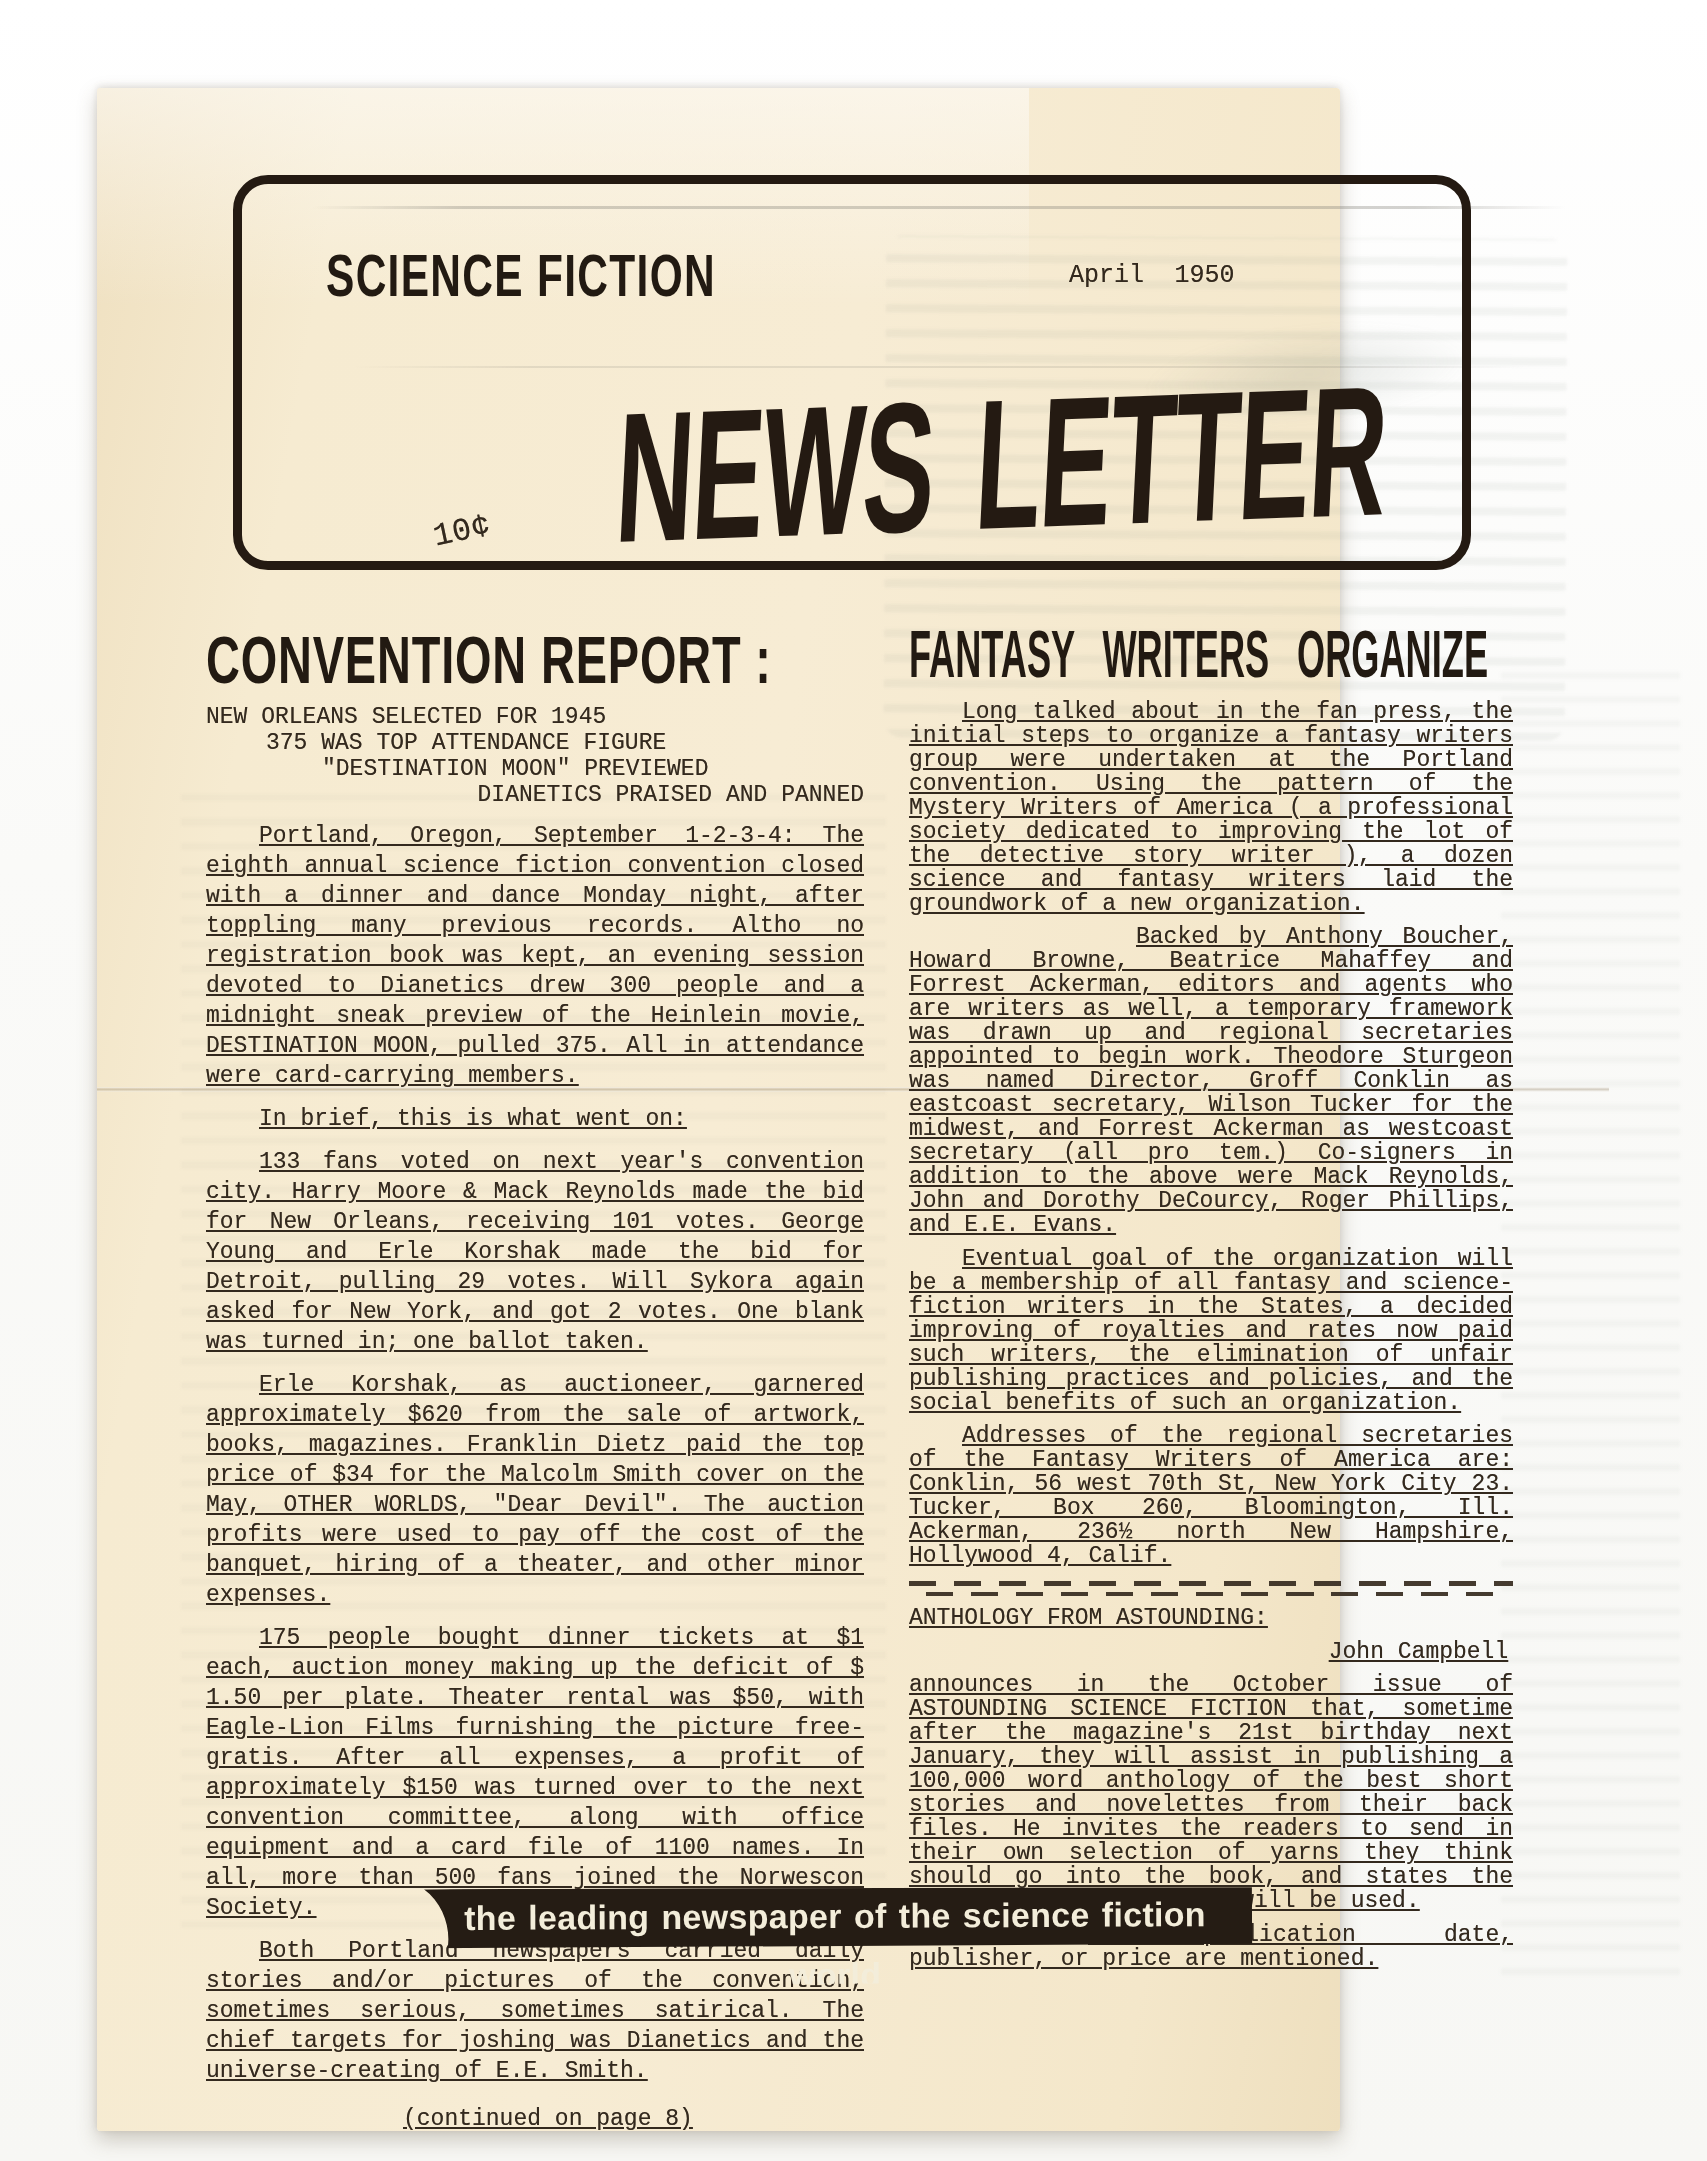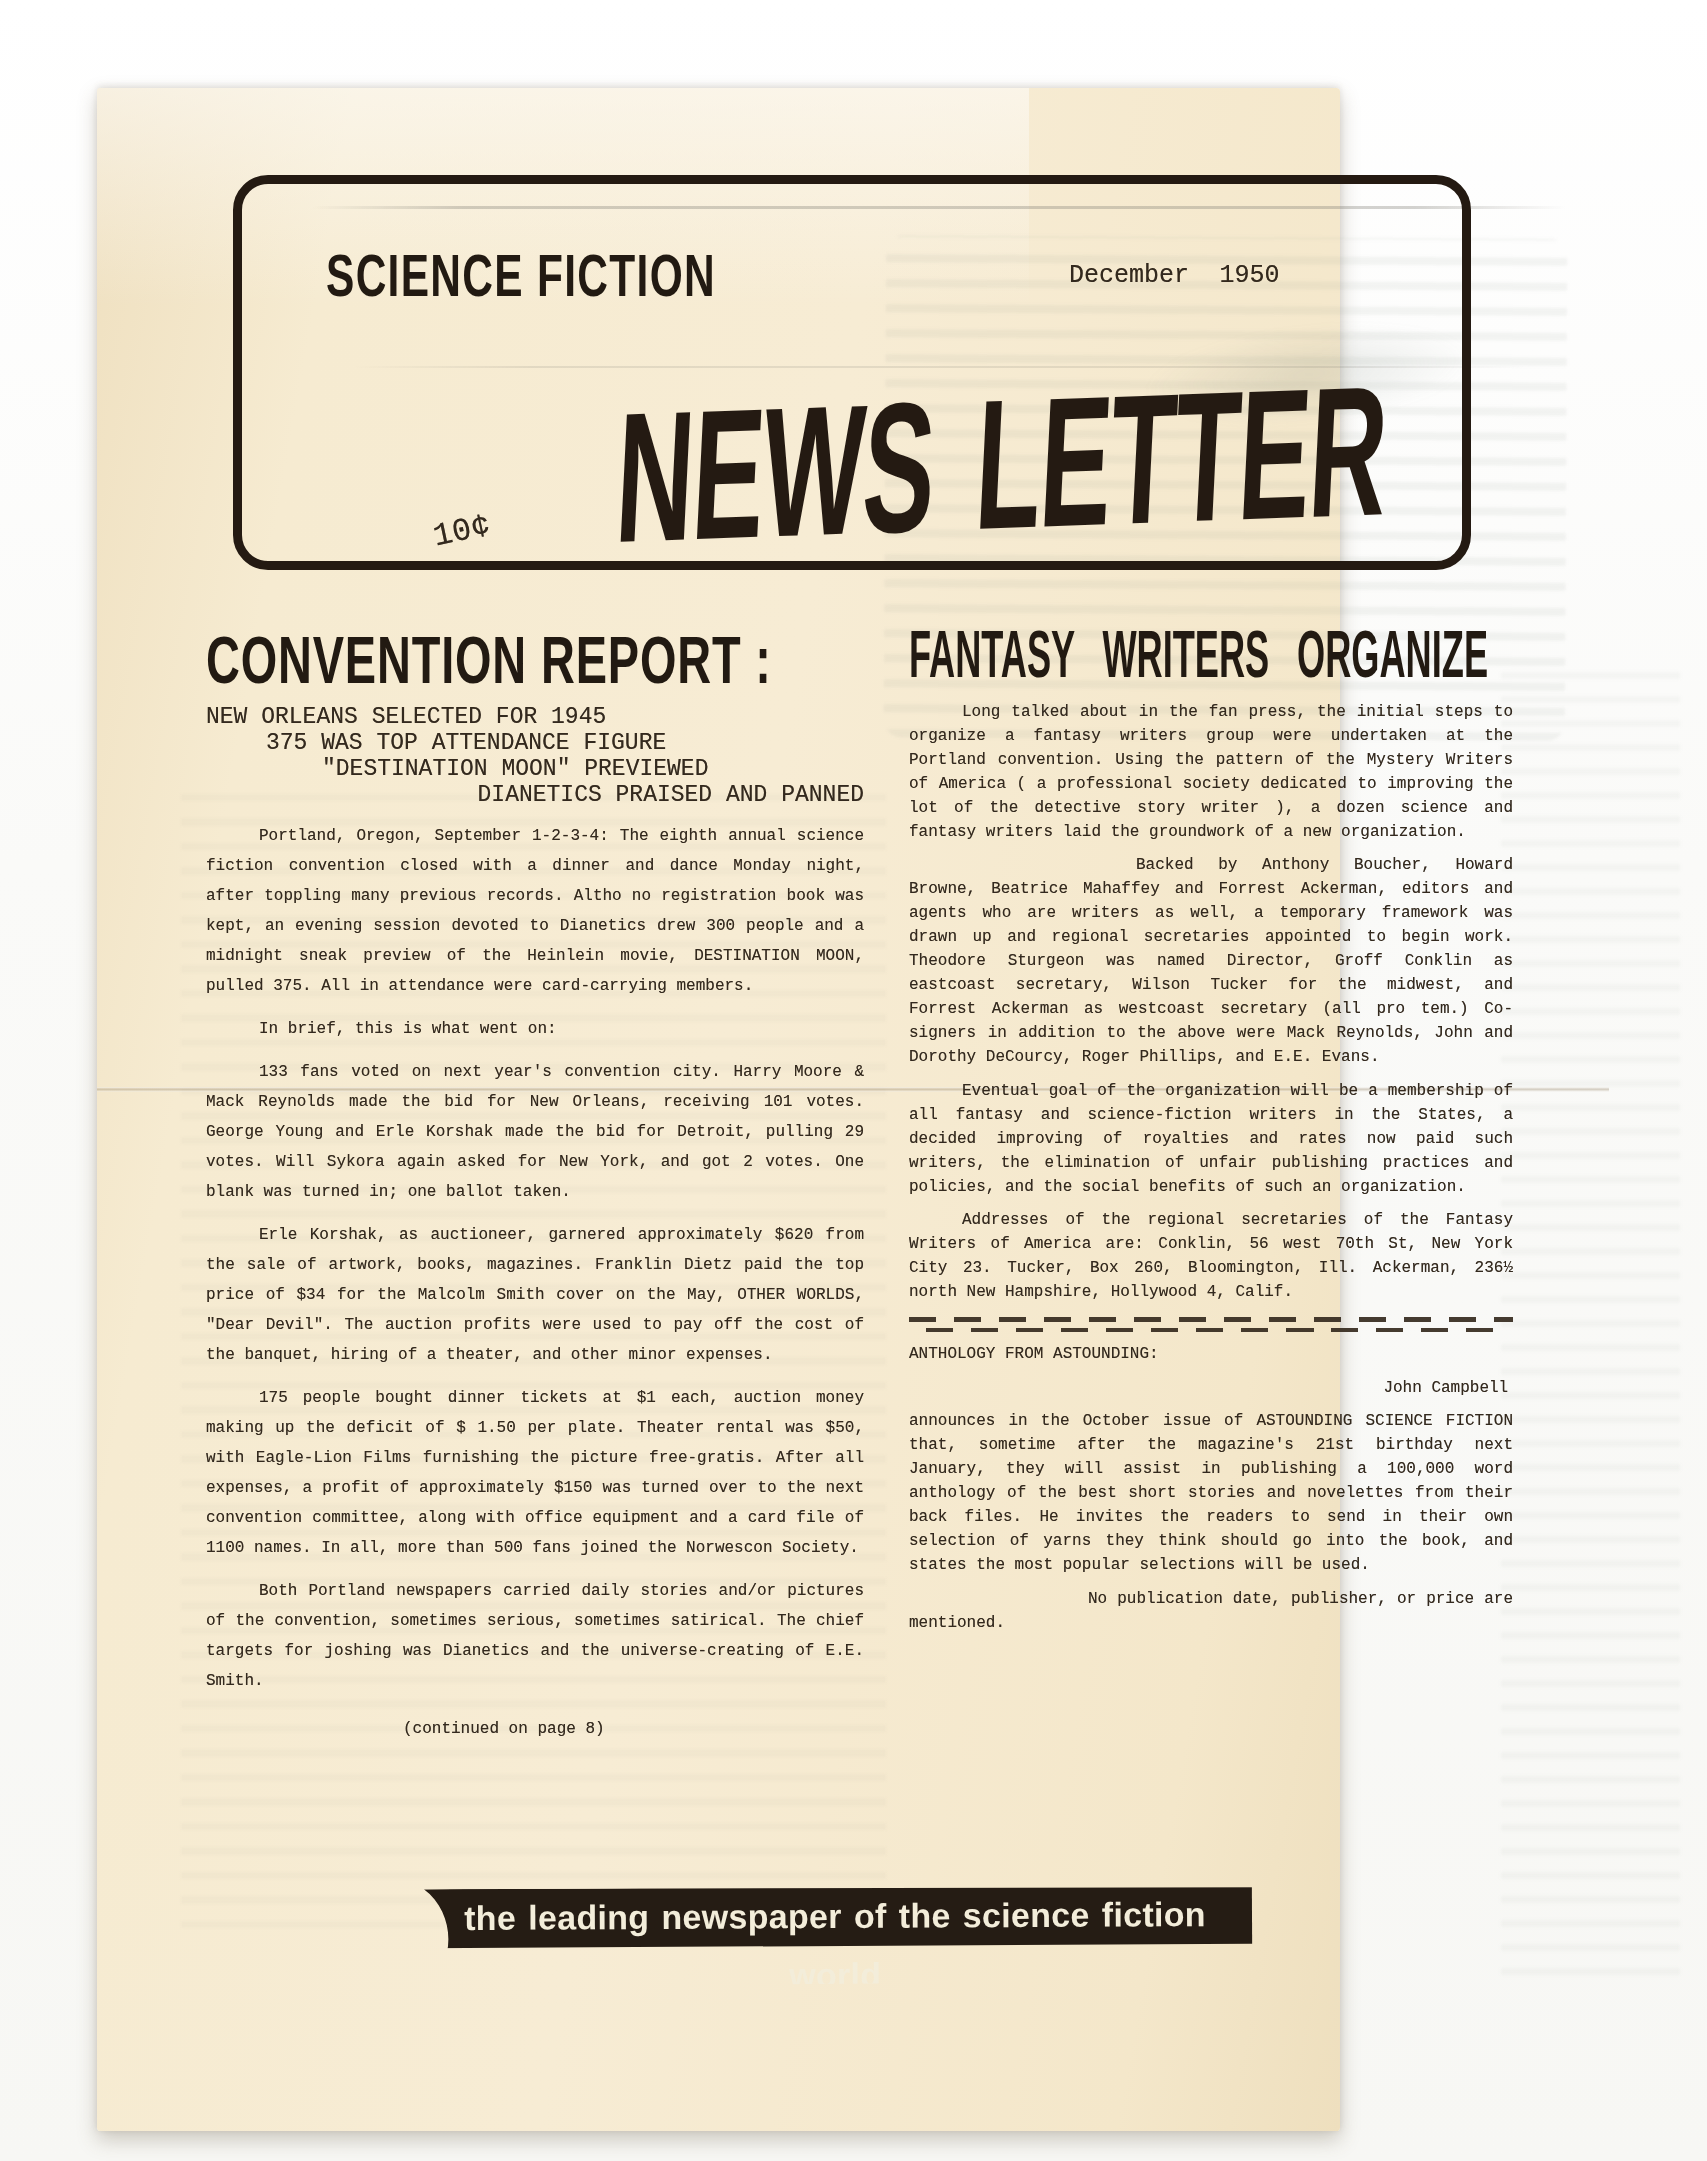--- a/index.html
+++ b/index.html
@@ -69,23 +69,24 @@
   .col-left{left:109px;top:536px;width:658px;}
   .col-right{left:772px;top:530px;width:604px;margin-left:40px;}
   .col-heading{
     margin:0;font-weight:bold;color:#221a12;white-space:nowrap;
     transform-origin:left top;
   }
   .col-left .col-heading{font-size:67px;line-height:72px;letter-spacing:1.2px;transform:scaleX(.70);}
   .col-right .col-heading{font-size:67px;line-height:72px;word-spacing:33px;transform:scaleX(.54);}
   .tw{
     font-family:"Liberation Mono", monospace;
-    font-size:16px;margin:13px 0 0 0;
+    font-size:23px;margin:13px 0 0 0;
     text-align:justify;
     text-shadow:0 0 0.4px rgba(51,41,30,.5);
+    text-decoration:underline;
   }
   .col-left  .tw{line-height:30px;}
   .col-right .tw{line-height:24px;margin-top:9.6px;}
   .subheads{margin-top:8.4px;font-family:"Liberation Mono", monospace;font-size:23px;line-height:26px;
     text-shadow:0 0 0.4px rgba(51,41,30,.5);}
   .s1{padding-left:60px;}
   .s2{padding-left:116px;}
   .s3{padding-left:185px;text-align:right;}
   .ind{text-indent:53px;}
   .ind-huge{text-indent:227px;}
@@ -120,21 +121,21 @@
     <div class="ghost ghost-a"></div>
     <div class="ghost ghost-swash"></div>
     <div class="ghost ghost-b"></div>
     <div class="ghost ghost-c"></div>
     <div class="crease crease-1"></div>
     <div class="crease crease-2"></div>
     <div class="crease crease-3"></div>
 
     <div class="masthead">
       <div class="pub">SCIENCE FICTION</div>
-      <div class="date">December 1950</div>
+      <div class="date">April 1950</div>
       <div class="price">10¢</div>
       <div class="title">NEWS LETTER</div>
     </div>
 
     <div class="col col-left">
       <h2 class="col-heading">CONVENTION REPORT :</h2>
       <div class="subheads">
         <div class="s0">NEW ORLEANS SELECTED FOR 1945</div>
         <div class="s1">375 WAS TOP ATTENDANCE FIGURE</div>
         <div class="s2">"DESTINATION MOON" PREVIEWED</div>

